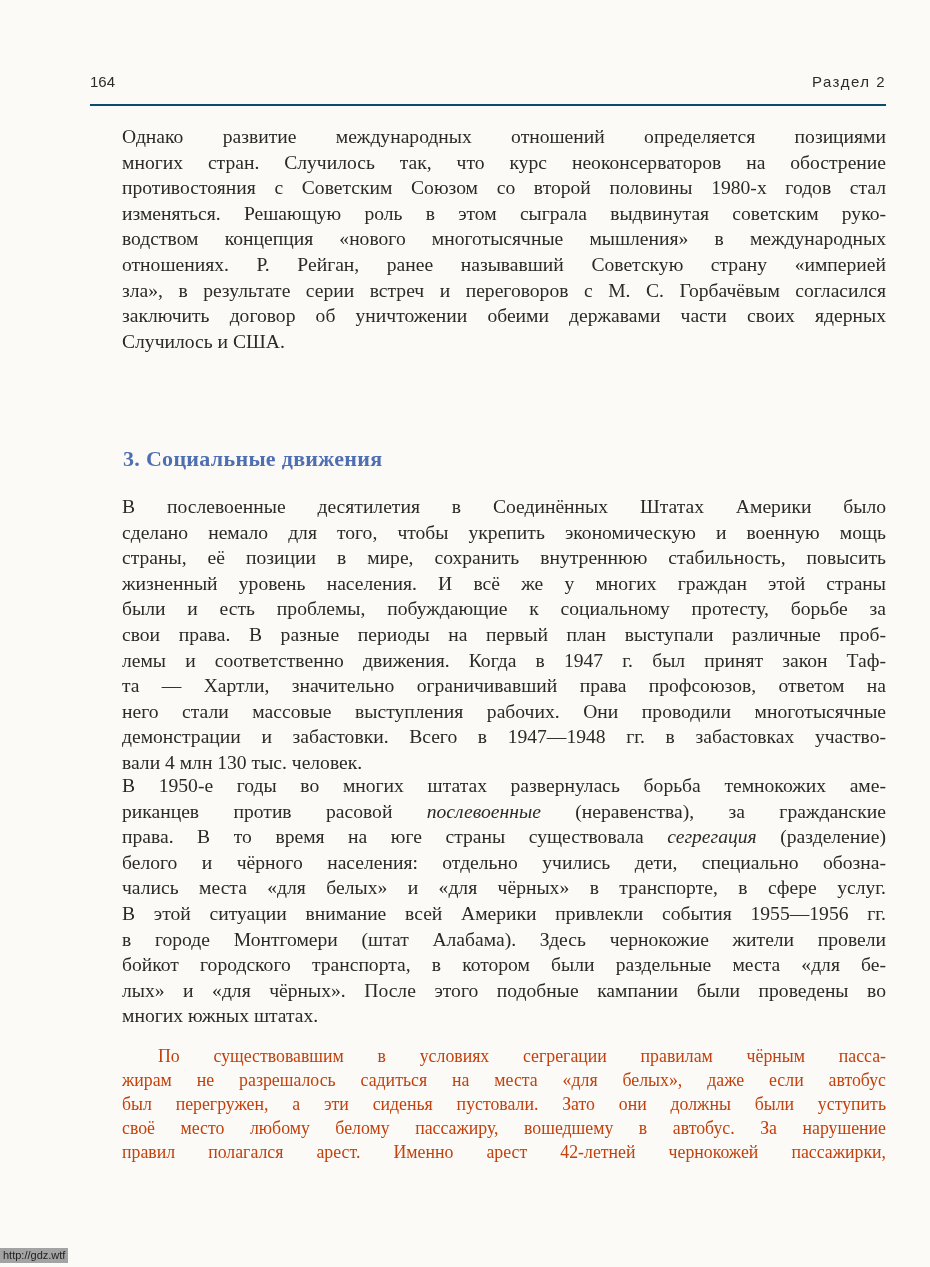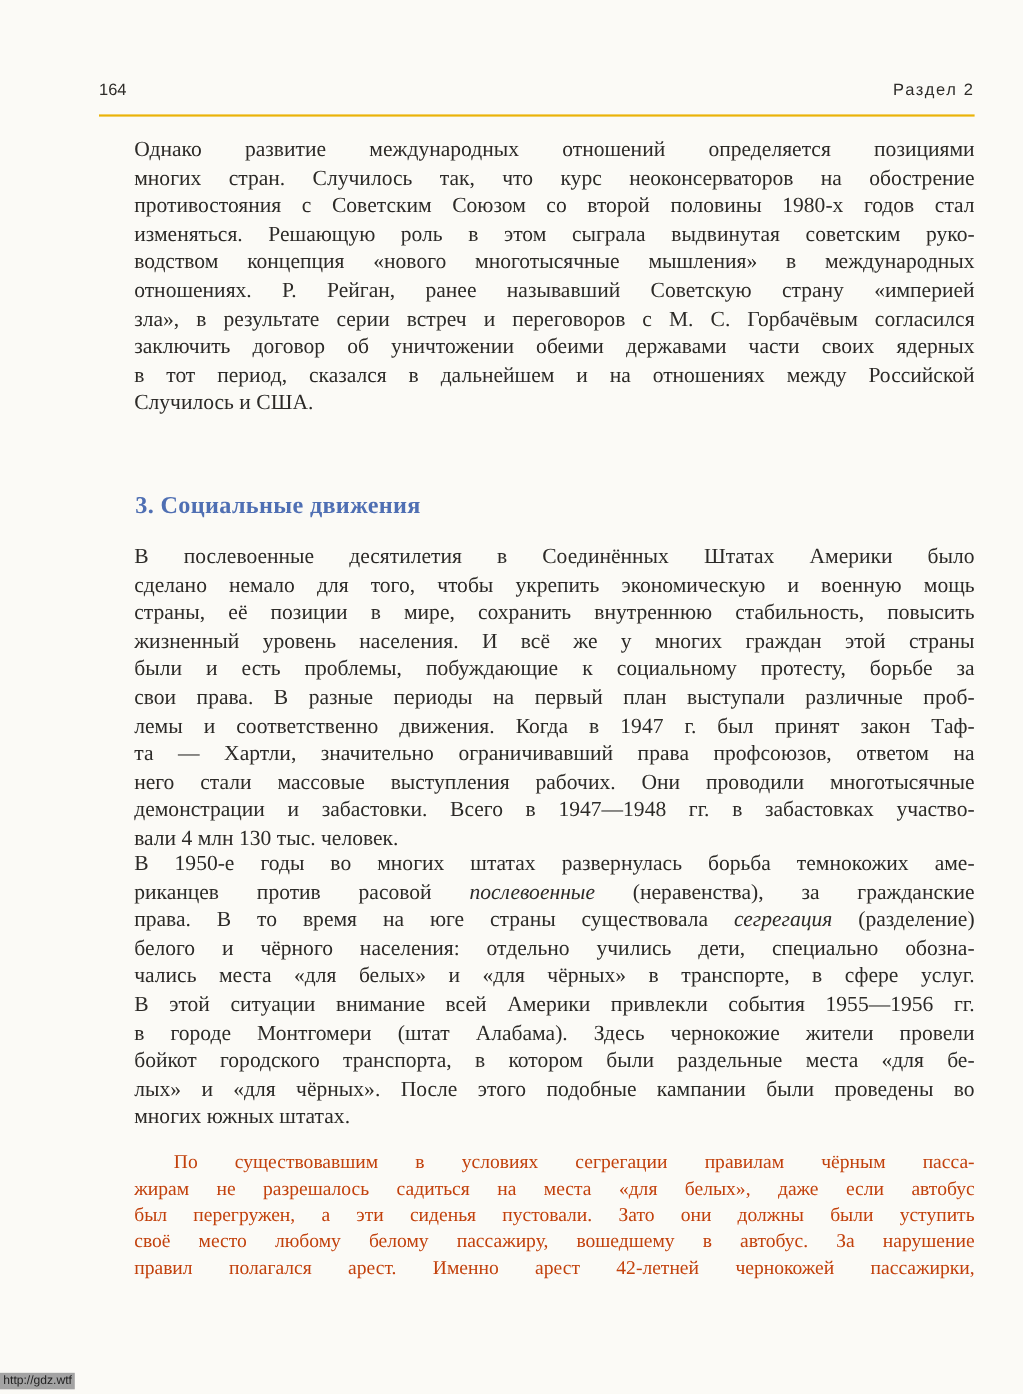--- a/index.html
+++ b/index.html
@@ -4,21 +4,21 @@
 <style>
   html, body { margin: 0; padding: 0; }
   body {
     width: 930px; height: 1267px; position: relative; overflow: hidden;
     background: #fbfaf6;
     font-family: "Liberation Serif", "DejaVu Serif", serif;
     color: #2c2a27;
   }
   .page-header {
     position: absolute; left: 90px; top: 70px; width: 796px; height: 34px;
-    border-bottom: 2px solid #eab308;
+    border-bottom: 2px solid #0c4a6e;
     font-family: "Liberation Sans", "DejaVu Sans", sans-serif;
     font-size: 15px; color: #2e2c29;
   }
   .page-number { position: absolute; left: 0; top: 3px; }
   .section-label { position: absolute; right: 0; top: 3px; letter-spacing: 1.5px; }
   .body-text {
     position: absolute; left: 122px; width: 764px;
     font-size: 19.6px; line-height: 25.6px; text-align: justify; font-family: Liberation Serif, serif;
   }
   .line { display: block; white-space: nowrap; text-align-last: justify; text-align: justify; }
@@ -54,21 +54,20 @@
 
 <div class="body-text p1">
   <span class="line" style="padding-left:0">Однако развитие международных отношений определяется позициями</span>
   <span class="line">многих стран. Случилось так, что курс неоконсерваторов на обострение</span>
   <span class="line">противостояния с Советским Союзом со второй половины 1980-х годов стал</span>
   <span class="line">изменяться. Решающую роль в этом сыграла выдвинутая советским руко-</span>
   <span class="line">водством концепция «нового многотысячные мышления» в международных</span>
   <span class="line">отношениях. Р. Рейган, ранее называвший Советскую страну «империей</span>
   <span class="line">зла», в результате серии встреч и переговоров с М. С. Горбачёвым согласился</span>
   <span class="line">заключить договор об уничтожении обеими державами части своих ядерных</span>
-  <span class="line">в тот период, сказался в дальнейшем и на отношениях между Российской</span>
   <span class="line last">Случилось и США.</span>
 </div>
 
 <div class="section-heading">3. Социальные движения</div>
 
 <div class="body-text p2">
   <span class="line">В послевоенные десятилетия в Соединённых Штатах Америки было</span>
   <span class="line">сделано немало для того, чтобы укрепить экономическую и военную мощь</span>
   <span class="line">страны, её позиции в мире, сохранить внутреннюю стабильность, повысить</span>
   <span class="line">жизненный уровень населения. И всё же у многих граждан этой страны</span>

